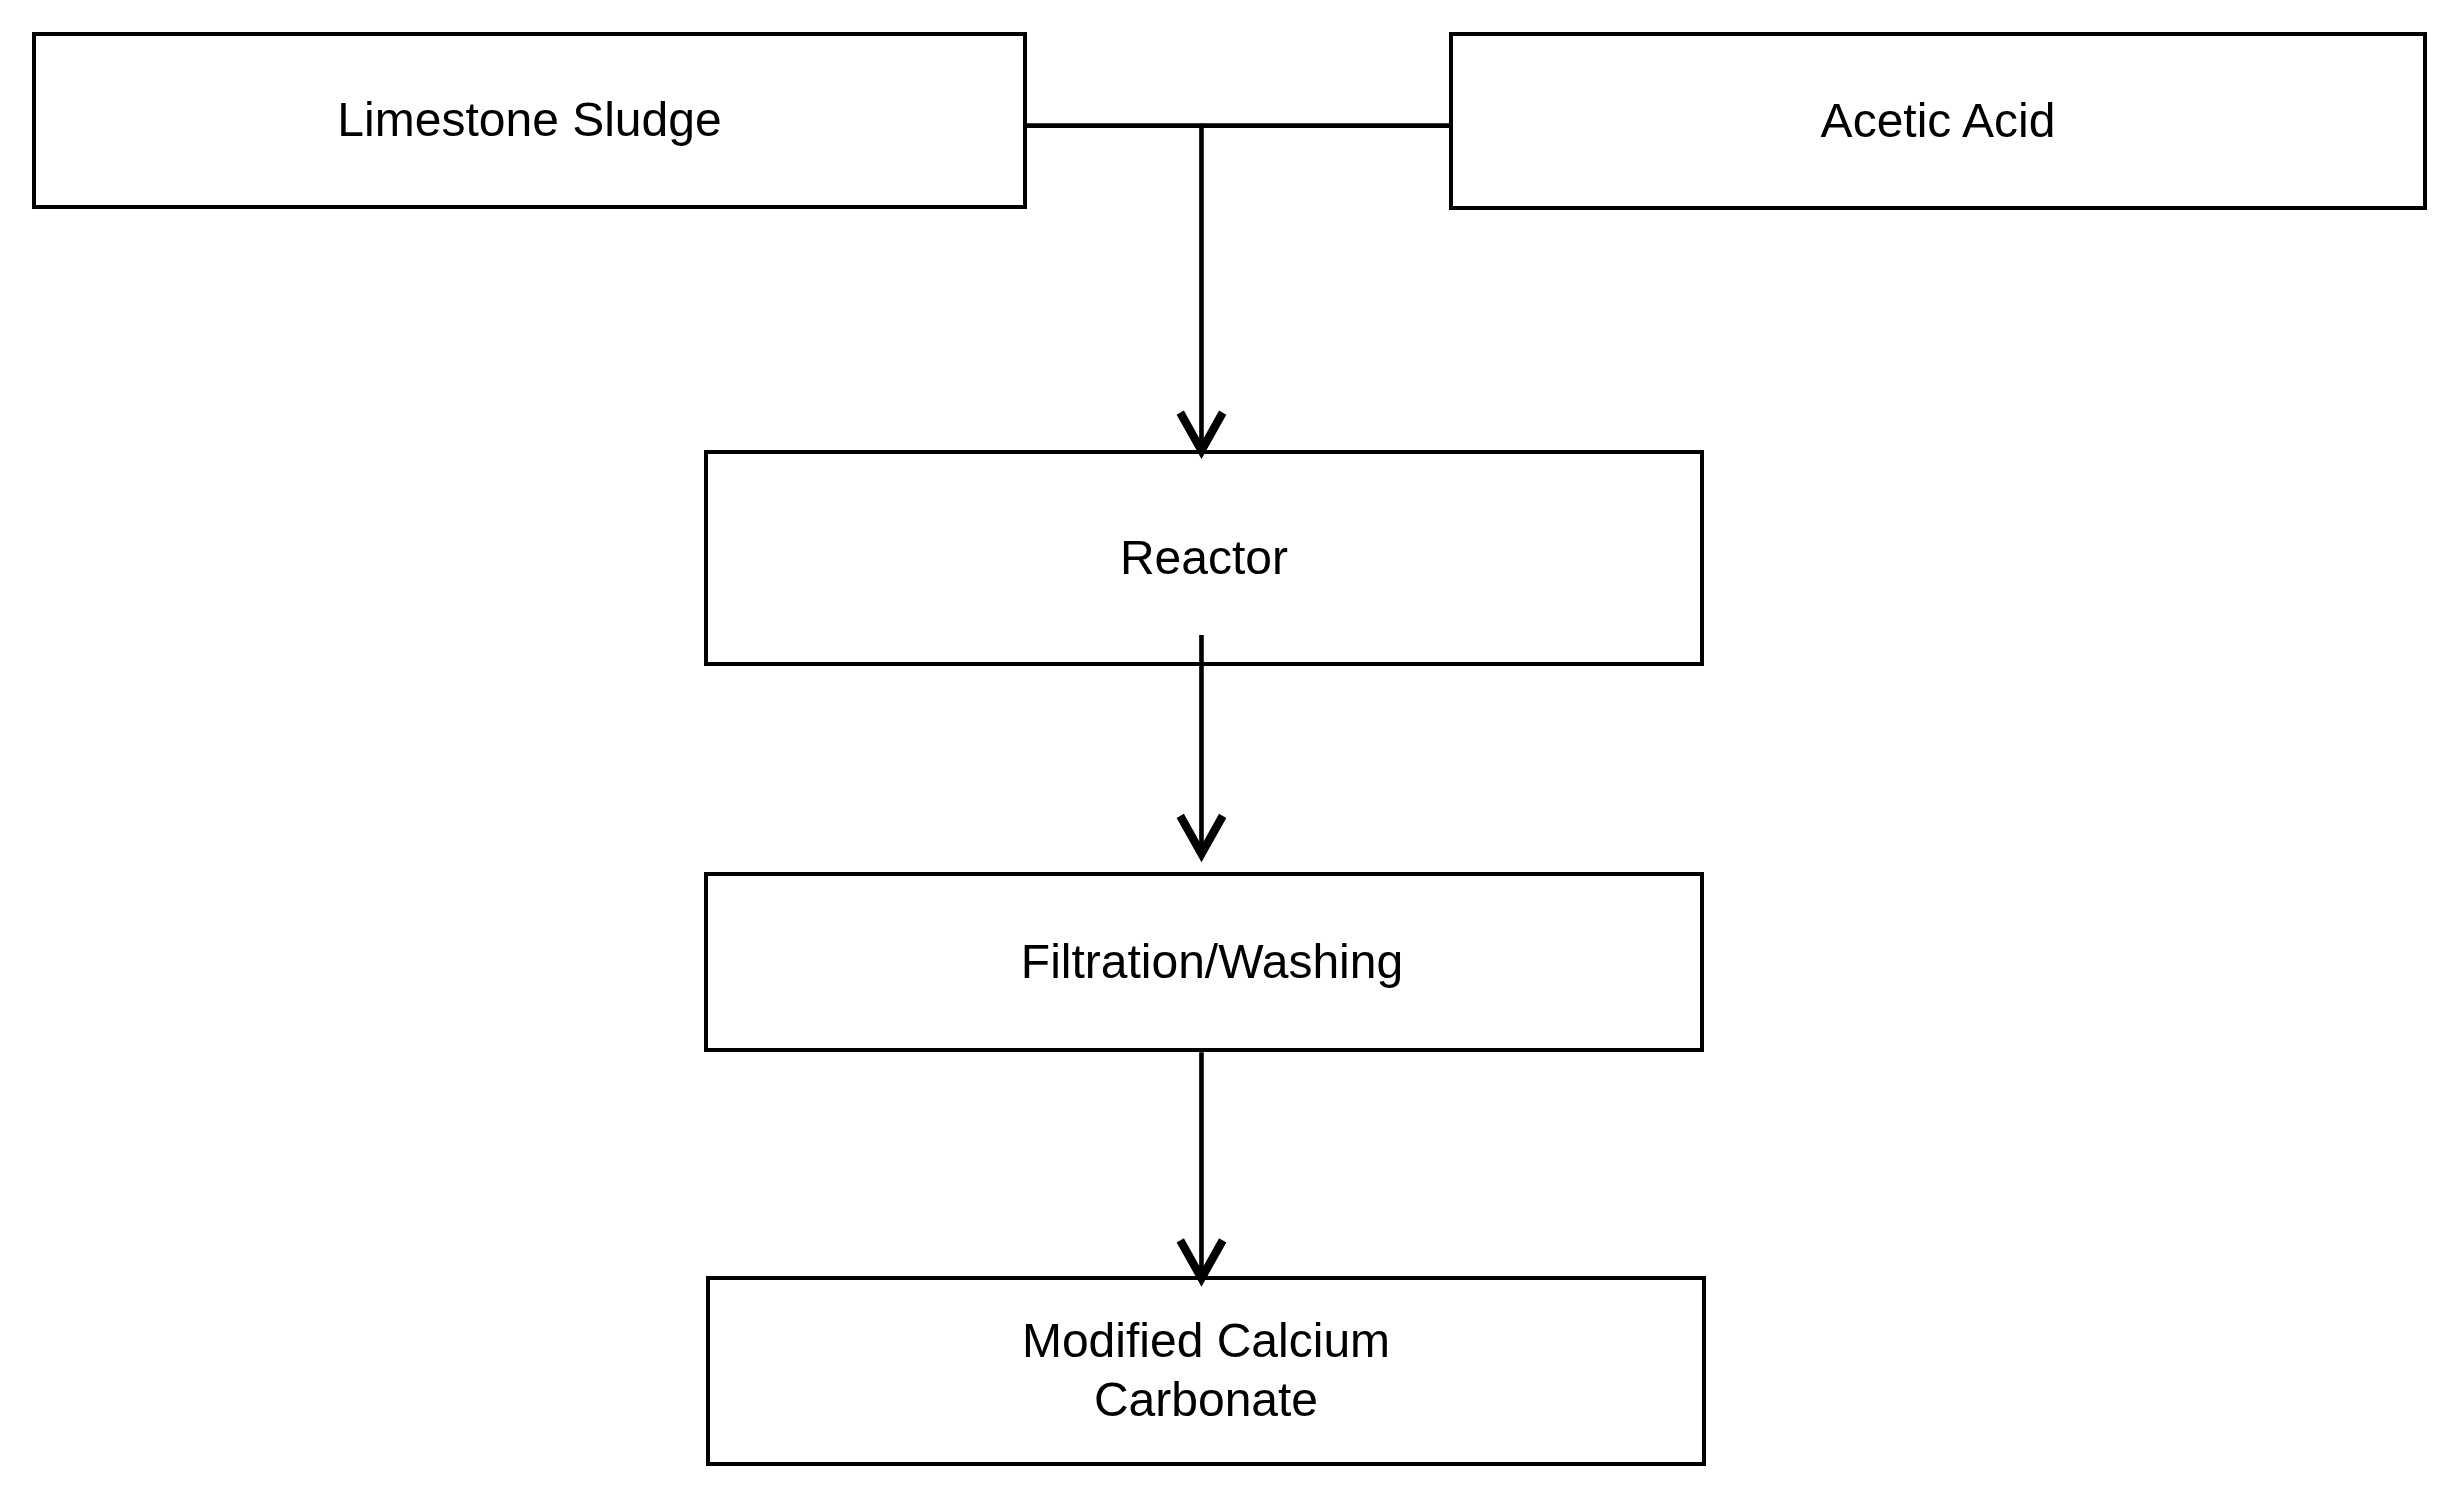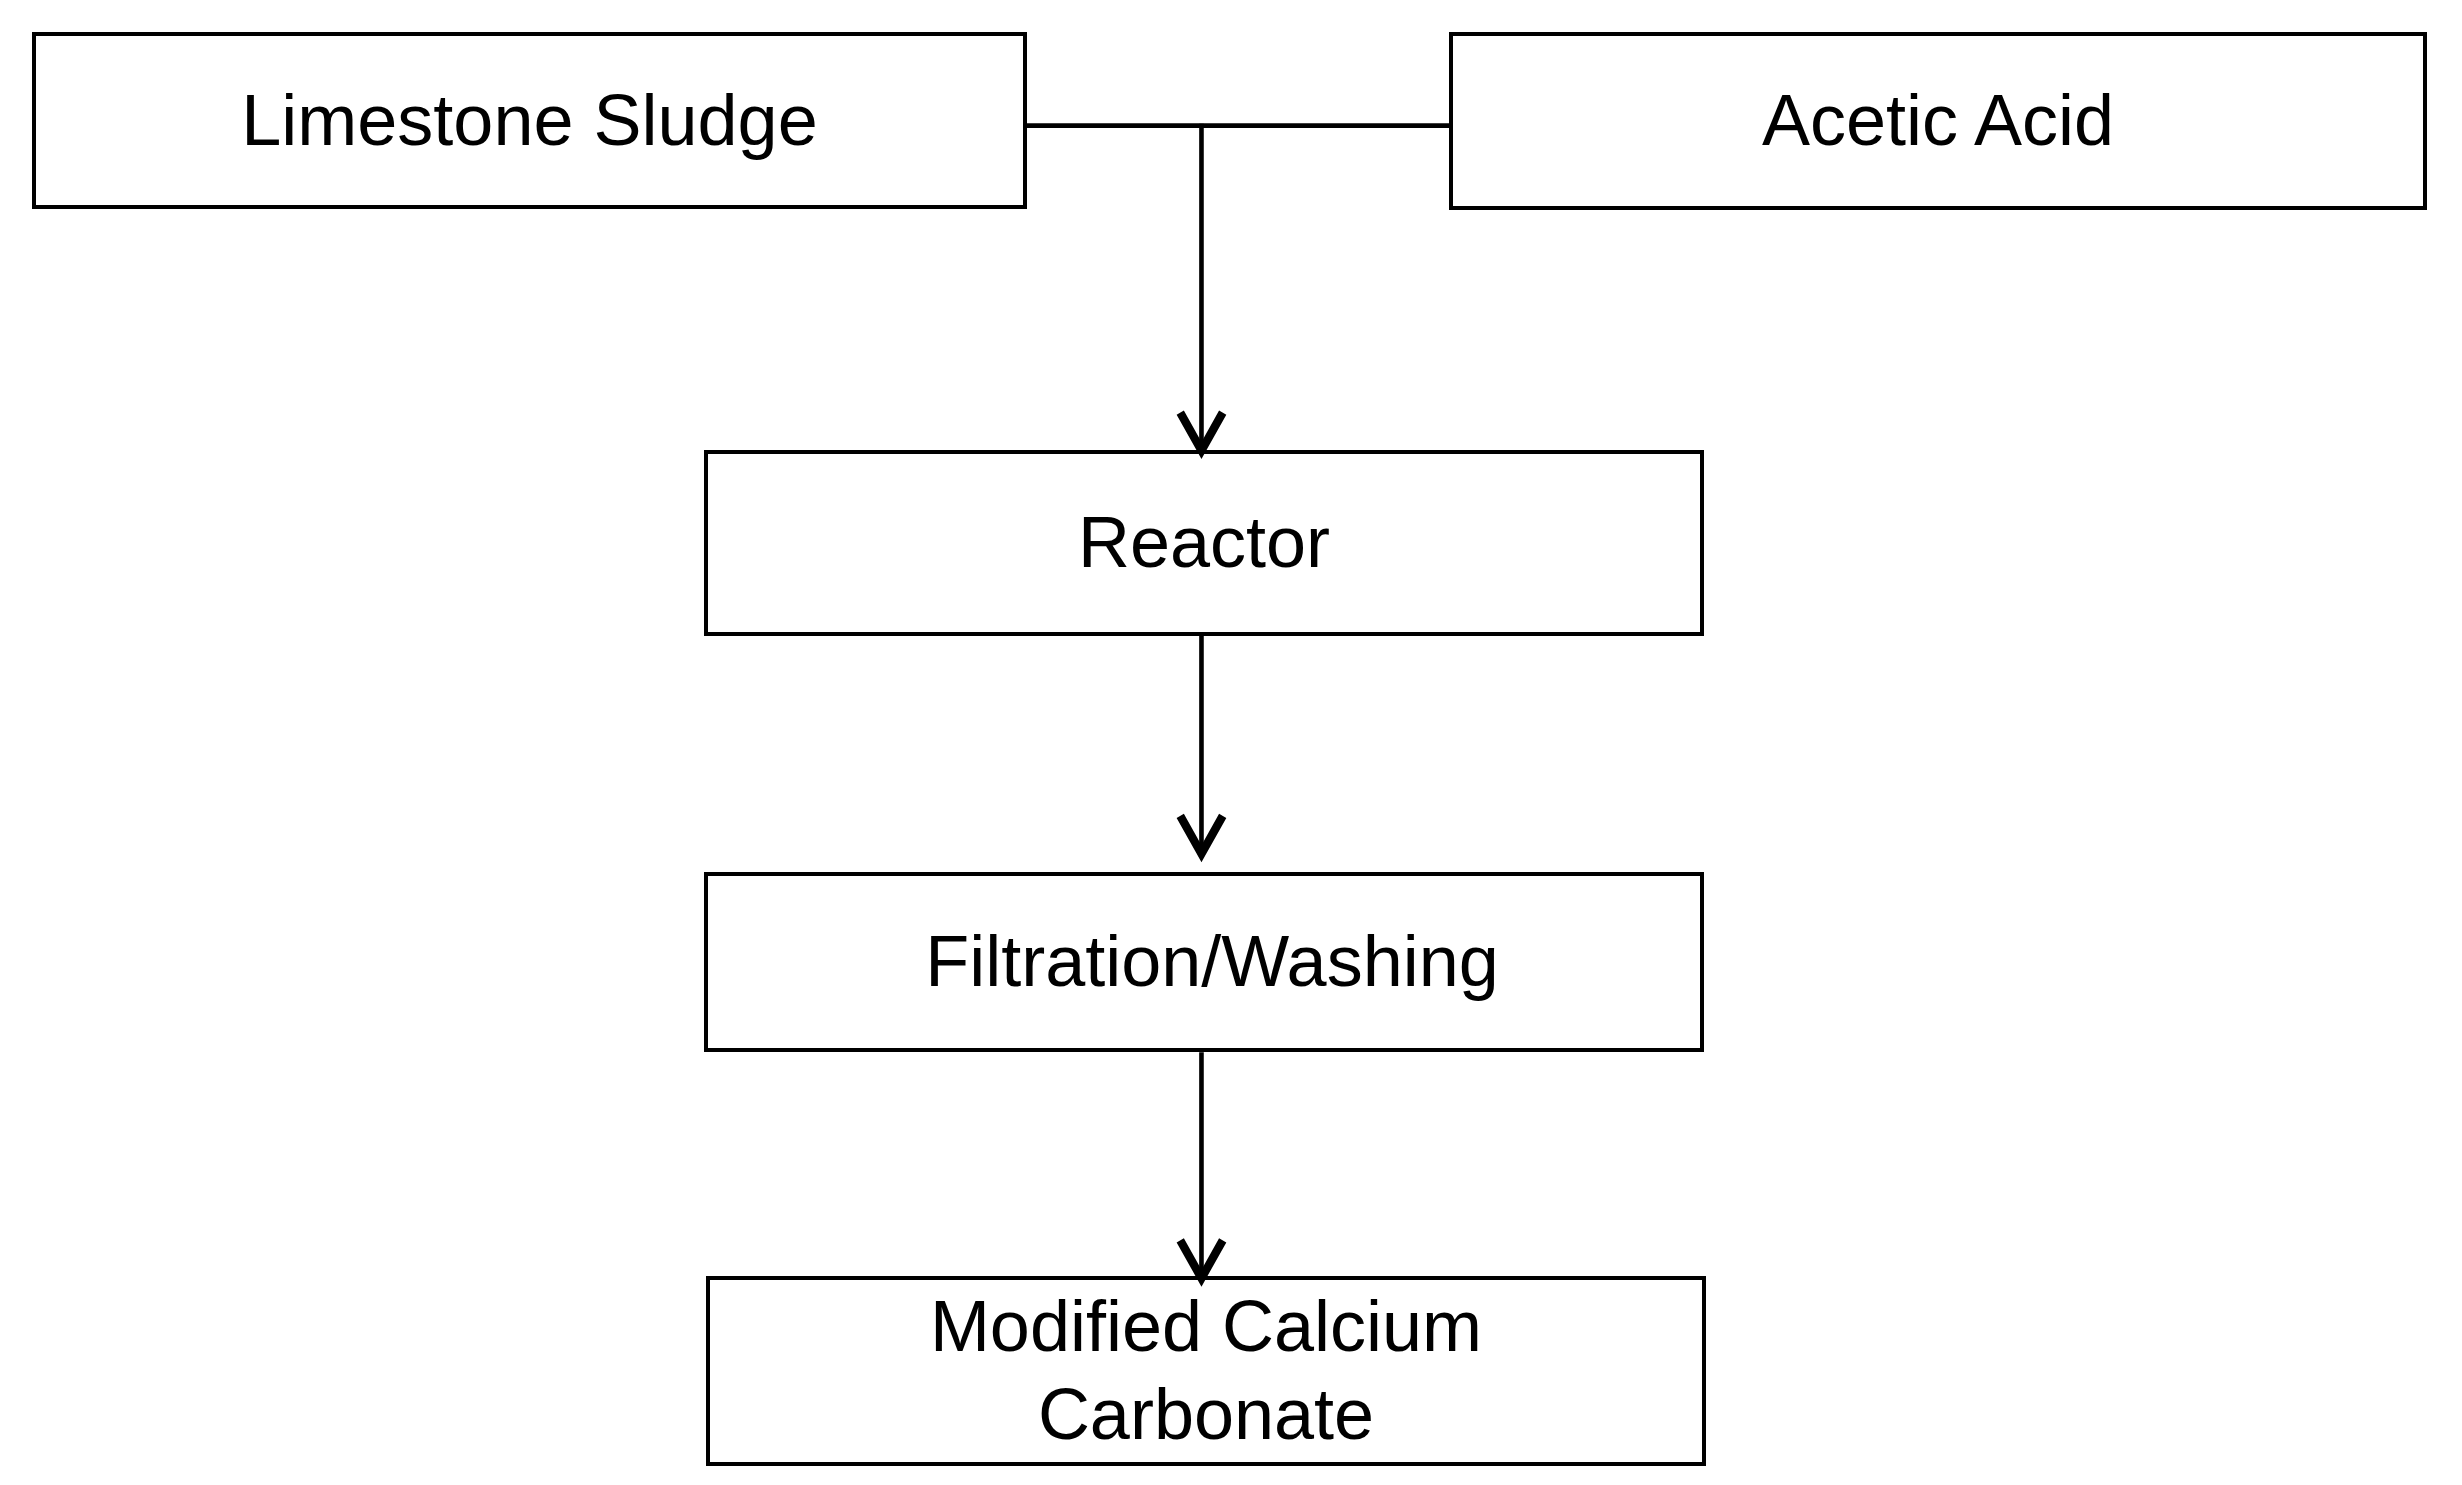--- a/index.html
+++ b/index.html
@@ -18,28 +18,28 @@
   .node {
     position: absolute;
     box-sizing: border-box;
     border: 4.6px solid #000000;
     background: transparent;
     display: flex;
     align-items: center;
     justify-content: center;
     text-align: center;
     color: #000000;
-    font-size: 72px;
+    font-size: 48px;
     line-height: 1.22;
     white-space: pre-line;
     letter-spacing: 0px;
   }
   #node-limestone-sludge { left: 32px;   top: 32px;   width: 995px; height: 177px; }
   #node-acetic-acid      { left: 1449px; top: 32px;   width: 978px; height: 178px; text-align: center; }
-  #node-reactor          { left: 704px;  top: 450px;  width: 1000px; height: 186px; }
+  #node-reactor          { left: 704px;  top: 450px;  width: 1000px; height: 216px; }
   #node-filtration       { left: 704px;  top: 872px;  width: 1000px; height: 180px; padding-left: 16px; }
   #node-product          { left: 706px;  top: 1276px; width: 1000px; height: 190px; }
   #connector-overlay {
     position: absolute;
     left: 0;
     top: 0;
     width: 2462px;
     height: 1486px;
     pointer-events: none;
   }

